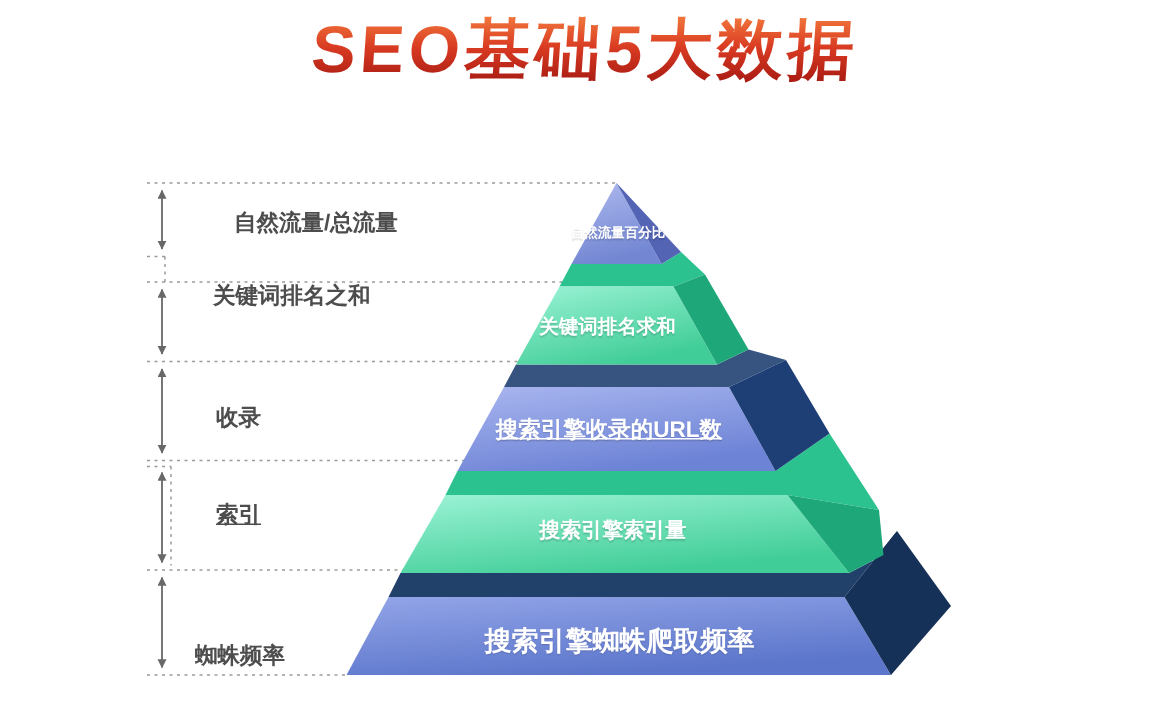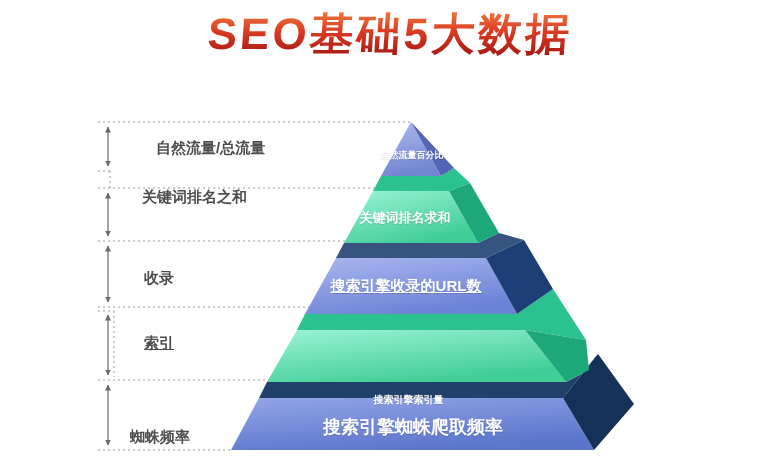--- a/index.html
+++ b/index.html
@@ -18,21 +18,21 @@
   .row-label{
     position:absolute;font-size:15px;font-weight:bold;color:#4d4d4d;white-space:nowrap;
   }
   .layer-label{
     position:absolute;text-align:center;color:#ffffff;font-weight:bold;white-space:nowrap;
     text-shadow:0 1px 1px rgba(0,0,0,0.15);
   }
   .t1{left:366px;top:149px;width:92px;font-size:9px;}
   .t2{left:341px;top:209px;width:128px;font-size:13px;}
   .t3{left:311px;top:277px;width:190px;font-size:15px;text-decoration:underline;}
-  .t4{left:316px;top:345px;width:185px;font-size:10px;margin-top:48px;}
+  .t4{left:316px;top:345px;width:185px;font-size:14px;}
   .t5{left:308px;top:415px;width:210px;font-size:18px;}
   .l1{left:120px;top:139px;margin-left:36px;}
   .l2{left:116px;top:188px;margin-left:26px;}
   .l3{left:144px;top:269px;}
   .l4{left:144px;top:334px;text-decoration:underline;}
   .l5{left:130px;top:428px;}
 </style>
 </head>
 <body>
 

